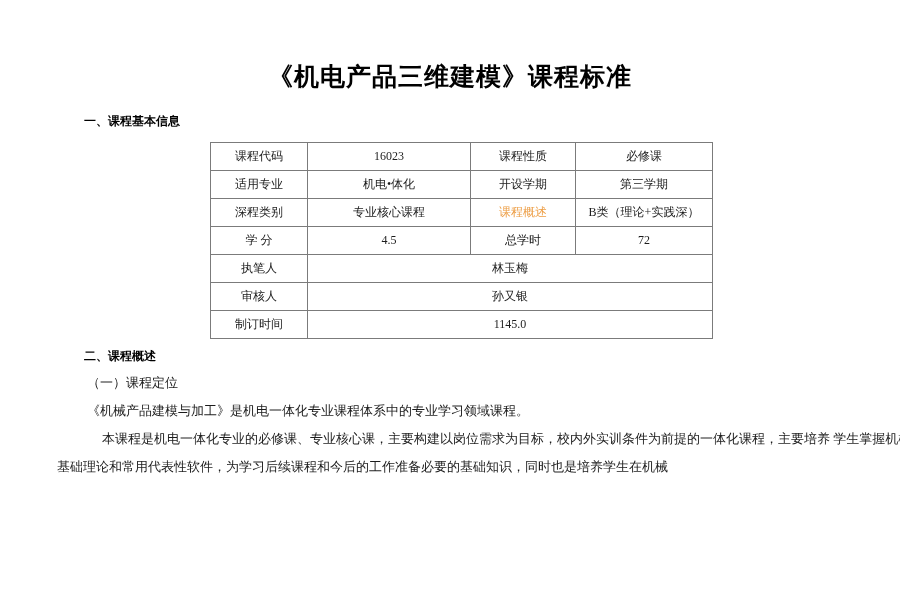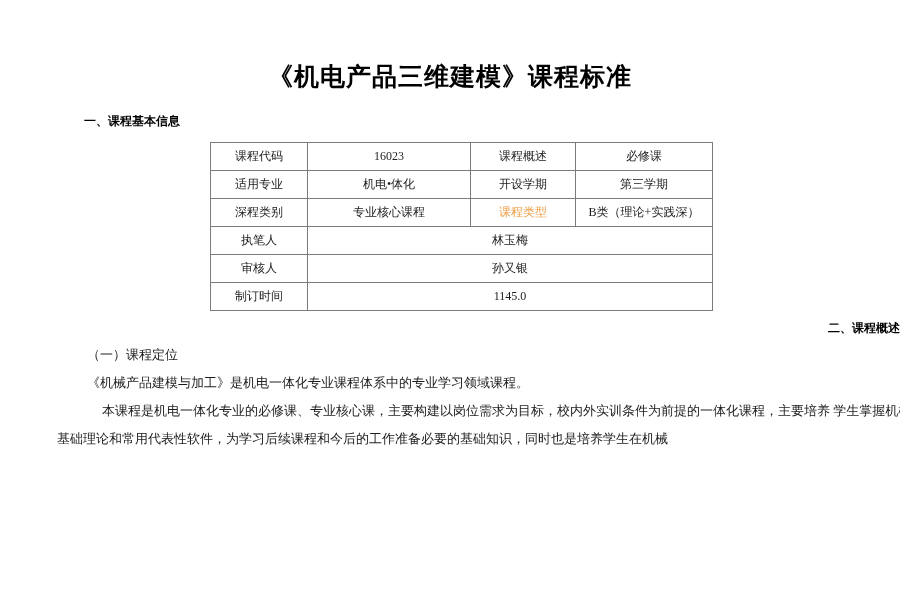--- a/index.html
+++ b/index.html
@@ -22,22 +22,21 @@
   }
   .sec-heading{
     font-family:"Liberation Sans","DejaVu Sans",sans-serif;
     font-weight:bold;
     font-size:12px;
     line-height:19px;
     color:#000000;
     margin:21px 0 0 84px;
   }
   .sec-heading.second{
-    margin:8px 0 0 84px;
-    text-align:right;
+    margin:8px 11px 0 84px;
   }
   table.course-table{
     border-collapse:collapse;
     table-layout:fixed;
     width:502px;
     margin:11px 0 0 210px;
     font-family:"Liberation Serif","DejaVu Serif",serif;
     font-size:12px;
     color:#1c1c1c;
   }
@@ -79,34 +78,40 @@
     <colgroup>
       <col style="width:97px">
         <col style="width:163px">
         <col style="width:105px">
         <col style="width:137px">
     </colgroup>
     <tbody>
       <tr>
         <td>课程代码</td>
         <td>16023</td>
-        <td>课程概述</td>
+        <td>课程性质</td>
         <td>必修课</td>
       </tr>
       <tr>
         <td>适用专业</td>
         <td>机电•体化</td>
         <td>开设学期</td>
         <td>第三学期</td>
       </tr>
       <tr>
         <td>深程类别</td>
         <td>专业核心课程</td>
-        <td class="orange">课程类型</td>
+        <td class="orange">课程概述</td>
         <td>B类（理论+实践深）</td>
+      </tr>
+      <tr>
+        <td>学 分</td>
+        <td>4.5</td>
+        <td>总学时</td>
+        <td>72</td>
       </tr>
       <tr>
         <td>执笔人</td>
         <td colspan="3">林玉梅</td>
       </tr>
       <tr>
         <td>审核人</td>
         <td colspan="3">孙又银</td>
       </tr>
       <tr>

